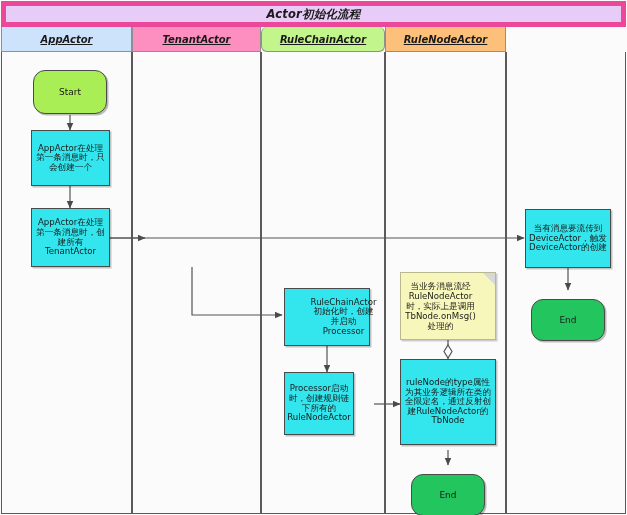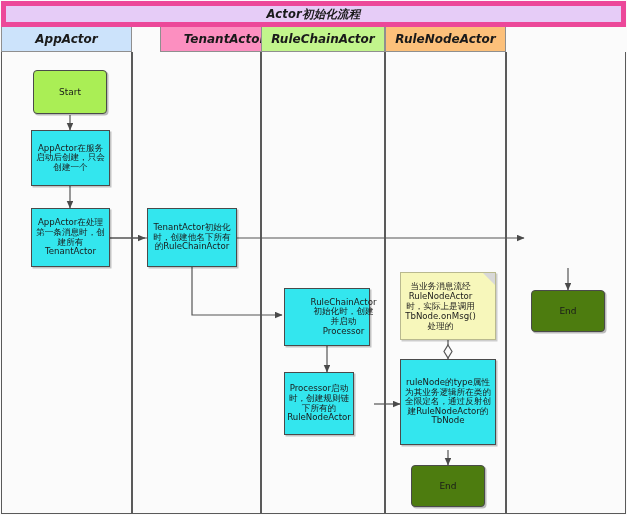--- a/index.html
+++ b/index.html
@@ -42,22 +42,23 @@
     box-sizing: border-box;
     border: 1px solid #8f8f8f;
     border-top: none;
     display: flex;
     align-items: center;
     justify-content: center;
   }
   .lane-header .t {
     font-style: italic;
     font-weight: bold;
-    font-size: 12px;
+    font-size: 10px;
     color: #1a1a1a;
+    text-decoration: underline;
   }
   
   .lane-body {
     position: absolute;
     top: 52px;
     height: 462px;
     box-sizing: border-box;
     border-left: 1px solid #5a5a5a;
     border-right: 1px solid #5a5a5a;
     border-bottom: 1px solid #5a5a5a;
@@ -84,26 +85,26 @@
   }
   .proc {
     background: #33e6ee;
     border: 1.4px solid #4a4a4a;
     font-size: 8.6px;
     padding: 2px 3px;
     box-shadow: 1.5px 1.5px 0 rgba(0,0,0,0.22);
   }
   .term {
     border: 1.6px solid #4a4a4a;
-    border-radius: 4px;
+    border-radius: 12px;
     font-size: 9px;
     box-shadow: 1.5px 1.5px 0 rgba(0,0,0,0.25);
   }
   .term.start { background: #aaee55; }
-  .term.end   { background: #4d7c0f; }
+  .term.end   { background: #22c55e; margin-top: 9px; }
   .note {
     background: #f7f7bb;
     border: 1px solid #b9b98f;
     font-size: 8.6px;
     padding: 3px 19px 3px 4px;
     line-height: 1.18;
     box-shadow: 1.5px 1.5px 0 rgba(0,0,0,0.18);
   }
   .note .fold {
     position: absolute;
@@ -125,24 +126,24 @@
 
   <div class="lane-body" style="left:1px;   width:131px;"></div>
   <div class="lane-body" style="left:132px; width:129px;"></div>
   <div class="lane-body" style="left:261px; width:124px;"></div>
   <div class="lane-body" style="left:385px; width:121px;"></div>
   <div class="lane-body" style="left:506px; width:120px;"></div>
 
   <div class="lane-header" style="left:1px; width:131px; background:#cce3fb;">
     <span class="t">AppActor</span>
   </div>
-  <div class="lane-header" style="left:132px; width:129px; background:#fc8fc0;margin-left:28px;">
+  <div class="lane-header" style="left:132px; width:129px; background:#fc8fc0;">
     <span class="t">TenantActor</span>
   </div>
-  <div class="lane-header" style="left:261px; width:124px; background:#c2f58c;">
+  <div class="lane-header" style="left:261px; width:124px; background:#c2f58c;border-radius:6px;">
     <span class="t">RuleChainActor</span>
   </div>
   <div class="lane-header" style="left:385px; width:121px; background:#fcc07a;">
     <span class="t">RuleNodeActor</span>
   </div>
 
   <svg id="wires" viewBox="0 0 627 515">
     <defs>
       <marker id="ah" markerWidth="9" markerHeight="9" refX="7.4" refY="3.4" orient="auto" markerUnits="userSpaceOnUse">
         <path d="M0,0 L8,3.4 L0,6.8 z" fill="#4a4a4a"></path>
@@ -172,30 +173,27 @@
       <path d="M448,358 L448,364"></path>
     </g>
     <path d="M448,345 L452,351.5 L448,358 L444,351.5 Z" fill="#fbfbfb" stroke="#555555" stroke-width="1.2"></path>
   </svg>
 
   <div class="node term start" style="left:33px; top:70px; width:74px; height:44px;">
     <span class="label">Start</span>
   </div>
 
   <div class="node proc" style="left:31px; top:130px; width:79px; height:56px;">
-    <span class="label">AppActor在服务启动后创建，只会创建一个</span>
+    <span class="label">AppActor在处理第一条消息时，只会创建一个</span>
   </div>
 
   <div class="node proc" style="left:31px; top:208px; width:79px; height:59px;">
     <span class="label">AppActor在处理第一条消息时，创建所有TenantActor</span>
   </div>
 
-  <div class="node proc" style="left:147px; top:208px; width:90px; height:59px;">
-    <span class="label">TenantActor初始化时，创建他名下所有的RuleChainActor</span>
-  </div>
 
   <div class="node proc" style="left:284px; top:288px; width:86px; height:58px;padding-left:36px;">
     <span class="label">RuleChainActor初始化时，创建并启动Processor</span>
   </div>
 
   <div class="node proc" style="left:284px; top:372px; width:70px; height:63px;">
     <span class="label">Processor启动时，创建规则链下所有的RuleNodeActor</span>
   </div>
 
   <div class="node note" style="left:400px; top:272px; width:96px; height:68px; position:absolute;">
@@ -204,18 +202,21 @@
   </div>
 
   <div class="node proc" style="left:400px; top:359px; width:96px; height:86px;">
     <span class="label">ruleNode的type属性为其业务逻辑所在类的全限定名，通过反射创建RuleNodeActor的TbNode</span>
   </div>
 
   <div class="node term end" style="left:411px; top:465px; width:74px; height:42px;">
     <span class="label">End</span>
   </div>
 
+  <div class="node proc" style="left:525px; top:209px; width:86px; height:59px;">
+    <span class="label">当有消息要流传到DeviceActor，触发DeviceActor的创建</span>
+  </div>
 
   <div class="node term end" style="left:531px; top:290px; width:74px; height:42px;">
     <span class="label">End</span>
   </div>
 
 </div>
 
 </body></html>

